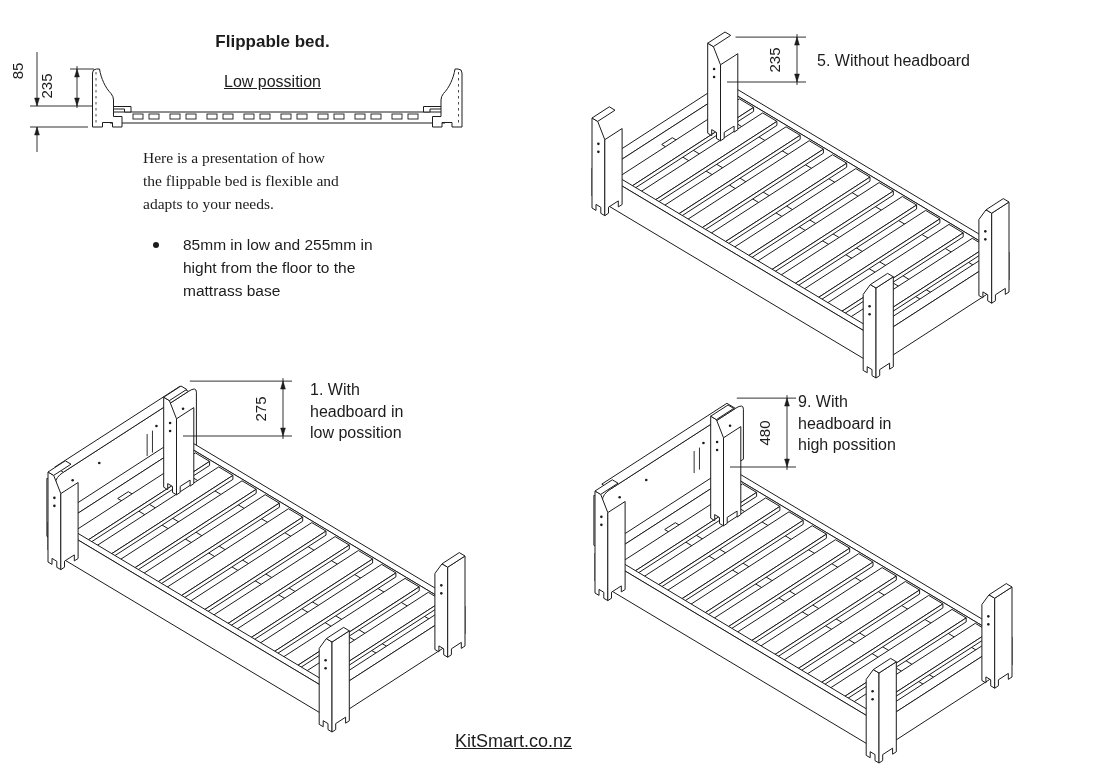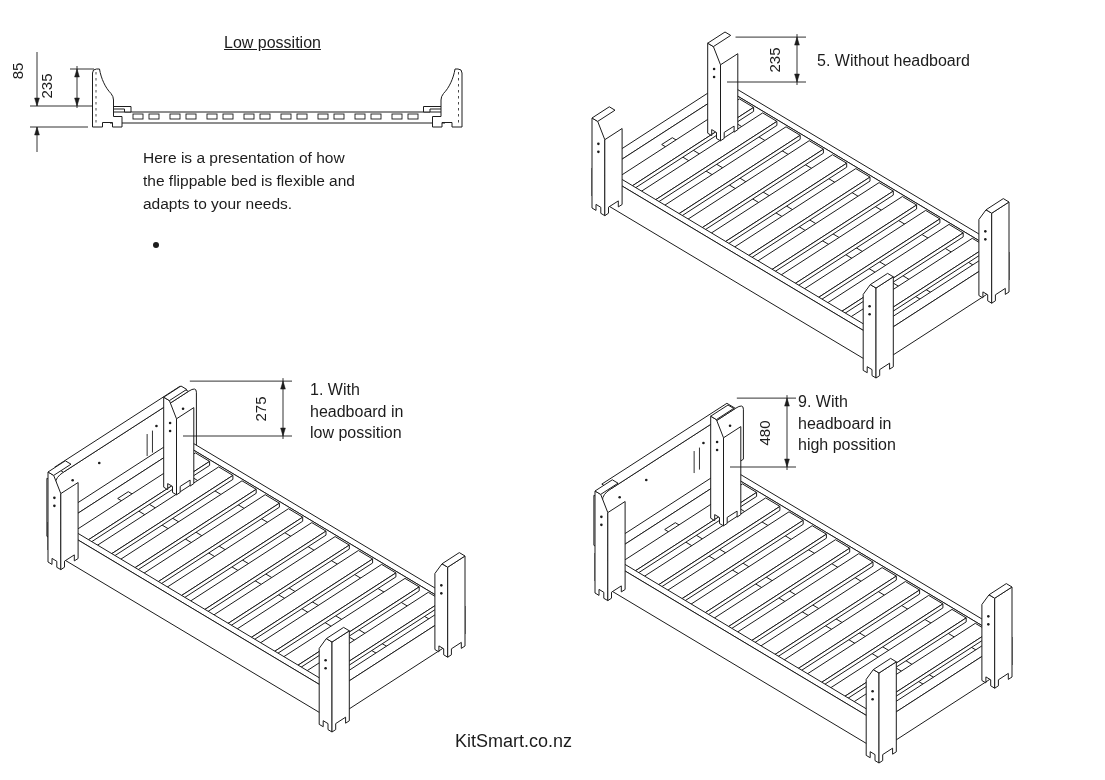--- a/index.html
+++ b/index.html
@@ -3,29 +3,29 @@
 <meta charset="utf-8">
 <style>
   html,body{margin:0;padding:0;background:#fff;}
   #page{position:relative;width:1105px;height:780px;background:#fff;overflow:hidden;
         font-family:"Liberation Sans",sans-serif;color:#1c1c1c;}
   #drawing{position:absolute;left:0;top:0;}
   .txt{position:absolute;white-space:pre-line;}
   .title-block{left:150px;top:13px;width:245px;text-align:center;}
   .title-main{font-size:17px;font-weight:bold;line-height:21px;}
   .title-sub{font-size:16px;text-decoration:underline;margin-top:3px;display:inline-block;}
-  .paragraph{left:143px;top:146px;width:300px;font-size:15.5px;line-height:23px;}
+  .paragraph{left:143px;top:146px;width:300px;font-size:15.5px;line-height:23px;font-family:Liberation Serif, serif;}
   .bullet-row{left:143px;top:233px;width:310px;display:flex;font-size:15.5px;line-height:23px;}
   .bullet-dot{width:6px;height:6px;border-radius:50%;background:#1c1c1c;margin:9px 24px 0 10px;flex:0 0 auto;}
   .view-label{font-size:16px;line-height:21.5px;}
   .label-v1{left:817px;top:50px;width:190px;}
   .label-v2{left:310px;top:379px;width:118px;}
   .label-v3{left:798px;top:391px;width:120px;}
   .footer-credit{left:455px;top:713px;font-size:13.5px;}
-  .footer-brand{left:455px;top:731px;font-size:18px;cursor:pointer;}
+  .footer-brand{left:455px;top:731px;font-size:18px;text-decoration:underline;cursor:pointer;}
   svg text{font-family:"Liberation Sans",sans-serif;fill:#1c1c1c;font-size:15px;}
 </style>
 </head>
 <body>
 
 <div id="page">
 
   <svg id="drawing" width="1105" height="780" viewBox="0 0 1105 780">
     <g id="sideview">
         <path d="M110,112H445V123H110Z" fill="#fff" stroke="#1c1c1c" stroke-width="1" stroke-linejoin="round"></path>
@@ -262,29 +262,33 @@
       </g>
 
     <text transform="translate(23,71) rotate(-90)" text-anchor="middle">85</text>
     <text transform="translate(52,86) rotate(-90)" text-anchor="middle">235</text>
     <text transform="translate(780,60) rotate(-90)" text-anchor="middle">235</text>
     <text transform="translate(266,409) rotate(-90)" text-anchor="middle">275</text>
     <text transform="translate(770,433) rotate(-90)" text-anchor="middle">480</text>
   </svg>
 
   <div class="txt title-block">
+    <div class="title-main">Flippable bed.</div>
     <span class="title-sub">Low possition</span>
   </div>
 
   <div class="txt paragraph">Here is a presentation of how
 the flippable bed is flexible and
 adapts to your needs.</div>
 
   <div class="txt bullet-row">
     <span class="bullet-dot"></span>
+    <span>85mm in low and 255mm in
+hight from the floor to the
+mattrass base</span>
   </div>
 
   <div class="txt view-label label-v1">5. Without headboard</div>
   <div class="txt view-label label-v2">1. With
 headboard in
 low possition</div>
   <div class="txt view-label label-v3">9. With
 headboard in
 high possition</div>
 

